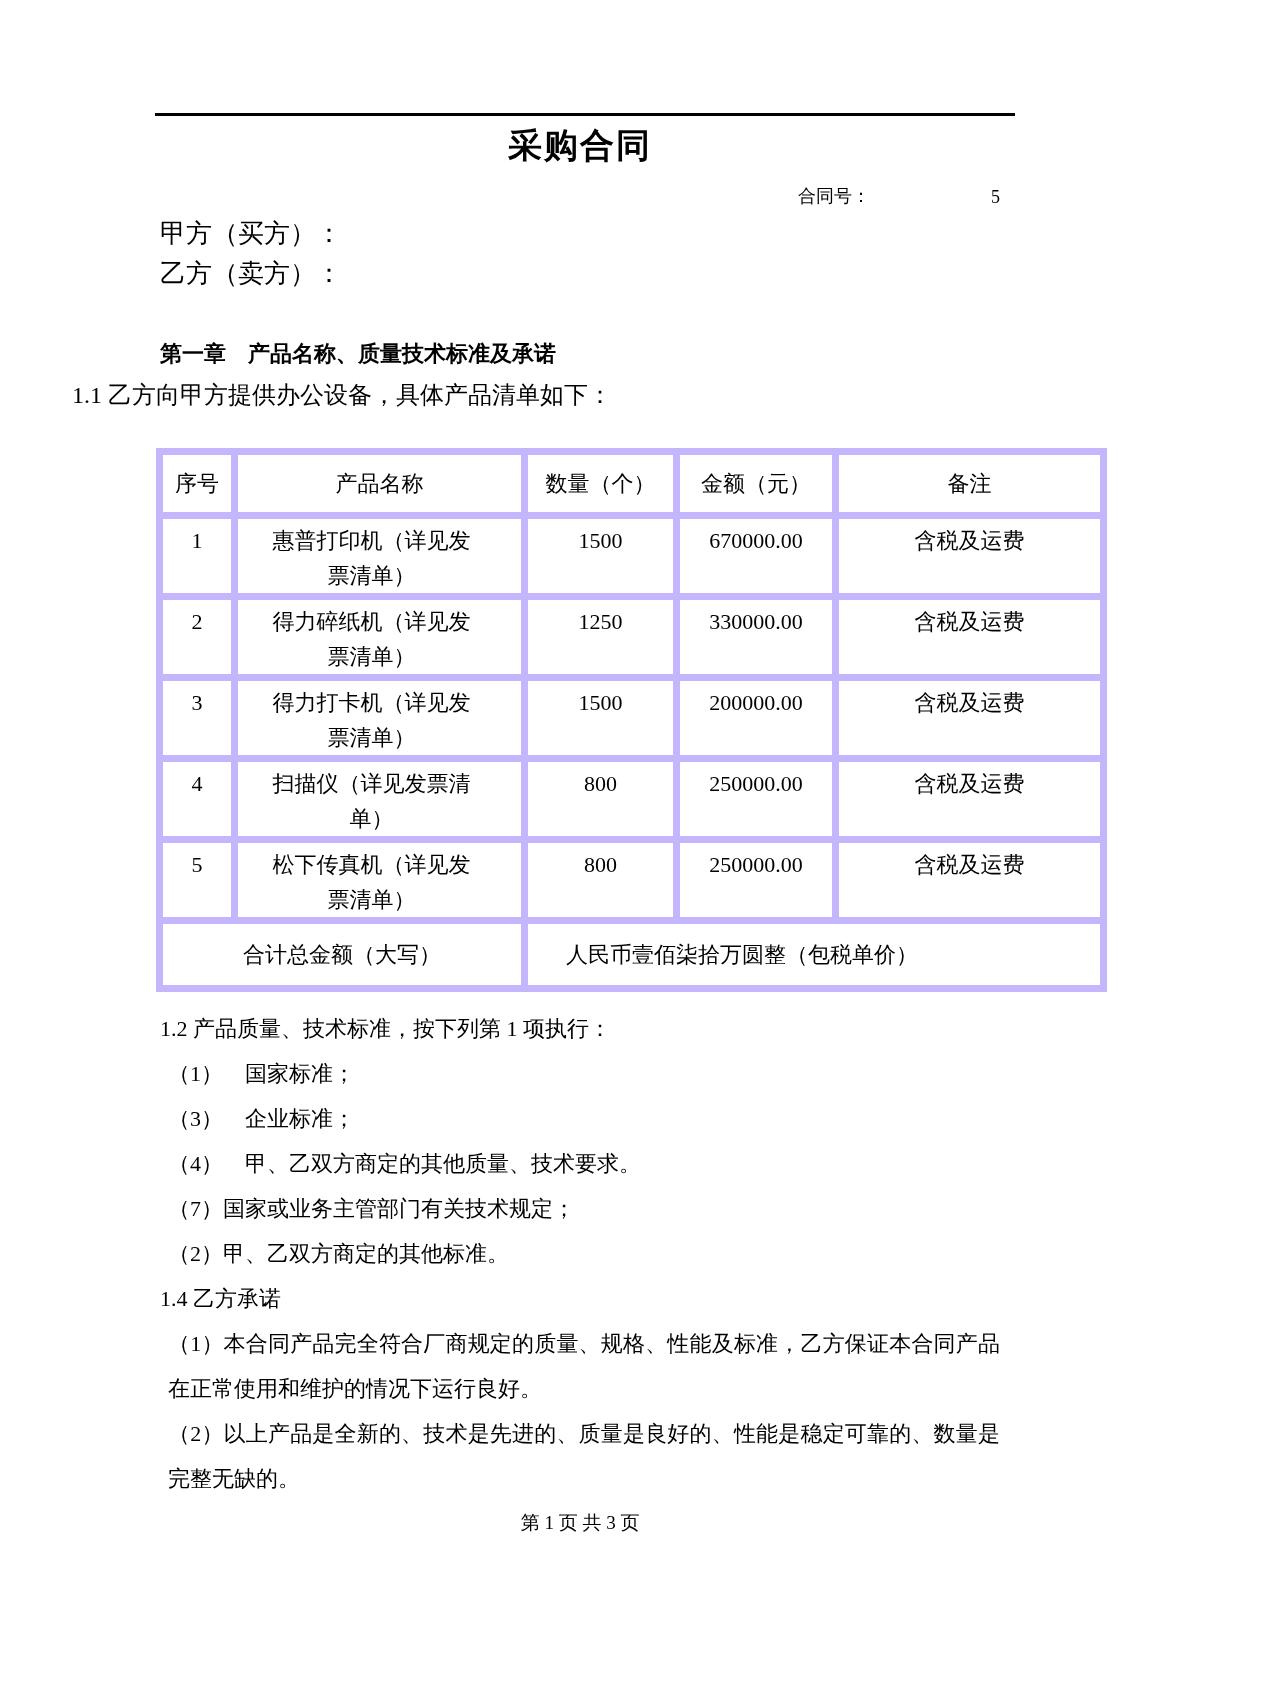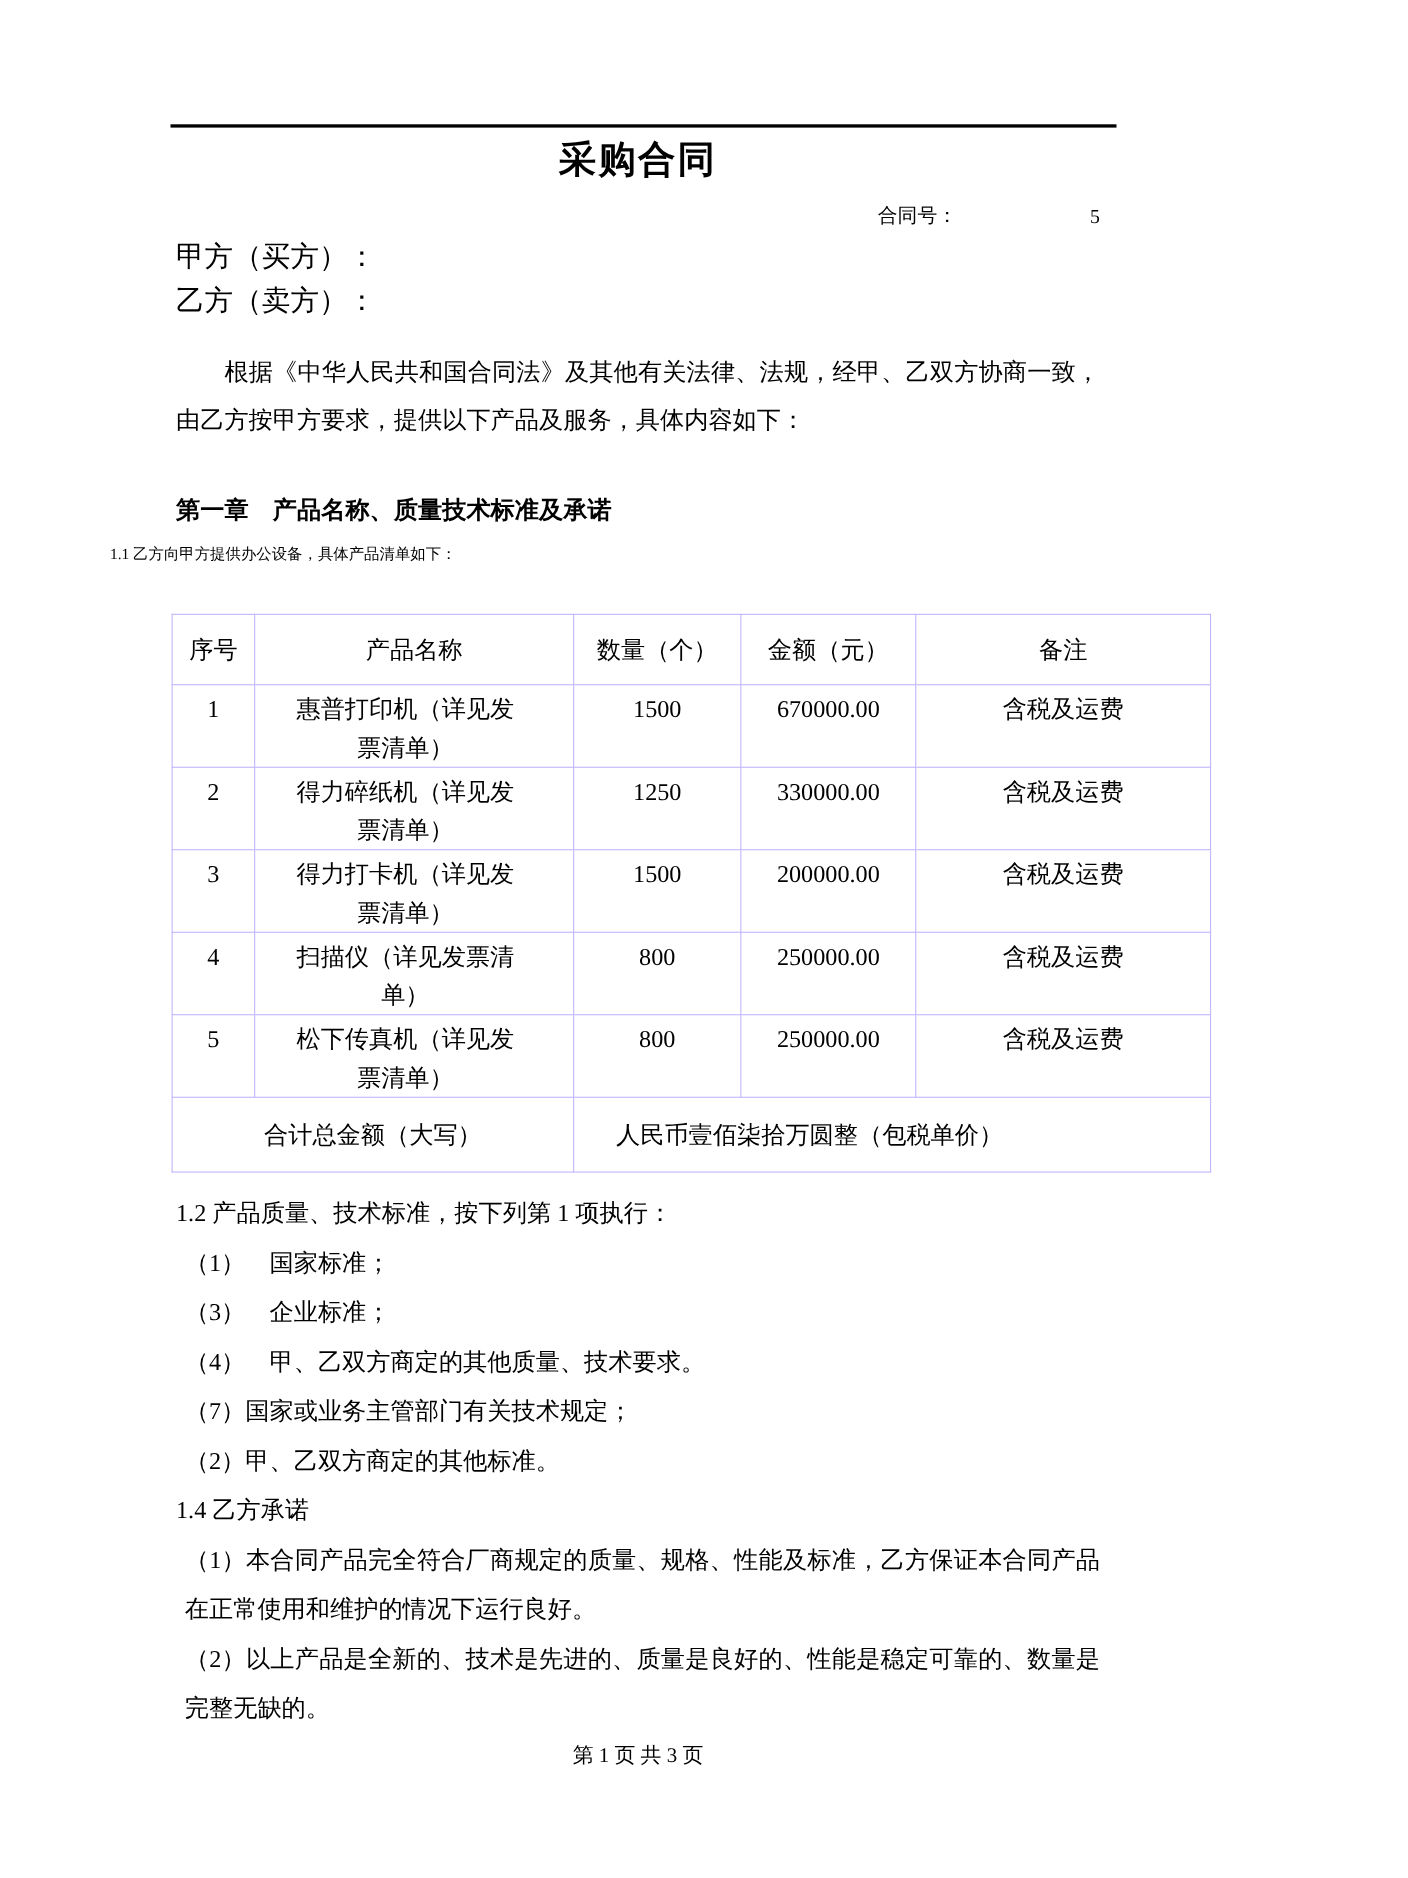--- a/index.html
+++ b/index.html
@@ -64,43 +64,43 @@
   }
   .chapter-heading {
     margin-left: 160px;
     width: 840px;
     margin-top: 40px;
     font-size: 22px;
     font-weight: bold;
     line-height: 40px;
   }
   .clause-line {
-    margin-left: 100px;
-    width: 840px;
-    font-size: 14px;
+    margin-left: 72px;
+    width: 840px;
+    font-size: 24px;
     line-height: 42px;
   }
   .body-line {
     margin-left: 160px;
     width: 840px;
     font-size: 22px;
     line-height: 45px;
     text-align: justify;
   }
   .list-item { padding-left: 8px; }
   table.product-table {
     margin-top: 32px;
     margin-left: 156px;
     width: 944px;
     border-collapse: collapse;
     table-layout: fixed;
     font-size: 22px;
   }
   .product-table th, .product-table td {
-    border: 1px solid #c4b5fd;
+    border: 7px solid #c4b5fd;
     text-align: center;
     font-weight: normal;
   }
   .product-table thead tr { height: 64px; }
   .product-table thead th { vertical-align: middle; }
   .product-table tbody tr.data-row { height: 72px; }
   .product-table tbody tr.data-row td {
     vertical-align: top;
     padding-top: 4px;
     line-height: 35px;
@@ -137,21 +137,20 @@
   <div class="doc-title">采购合同</div>
 
   <div class="contract-no-line">
     <span>合同号：</span>
     <span class="contract-no-value">5</span>
   </div>
 
   <div class="party-line first">甲方（买方）：</div>
   <div class="party-line">乙方（卖方）：</div>
 
-  <p class="intro-para">根据《中华人民共和国合同法》及其他有关法律、法规，经甲、乙双方协商一致，由乙方按甲方要求，提供以下产品及服务，具体内容如下：</p>
 
   <div class="chapter-heading">第一章　产品名称、质量技术标准及承诺</div>
 
   <div class="clause-line">1.1 乙方向甲方提供办公设备，具体产品清单如下：</div>
 
   <table class="product-table">
     <colgroup>
       <col class="col-no">
         <col class="col-name">
         <col class="col-qty">

